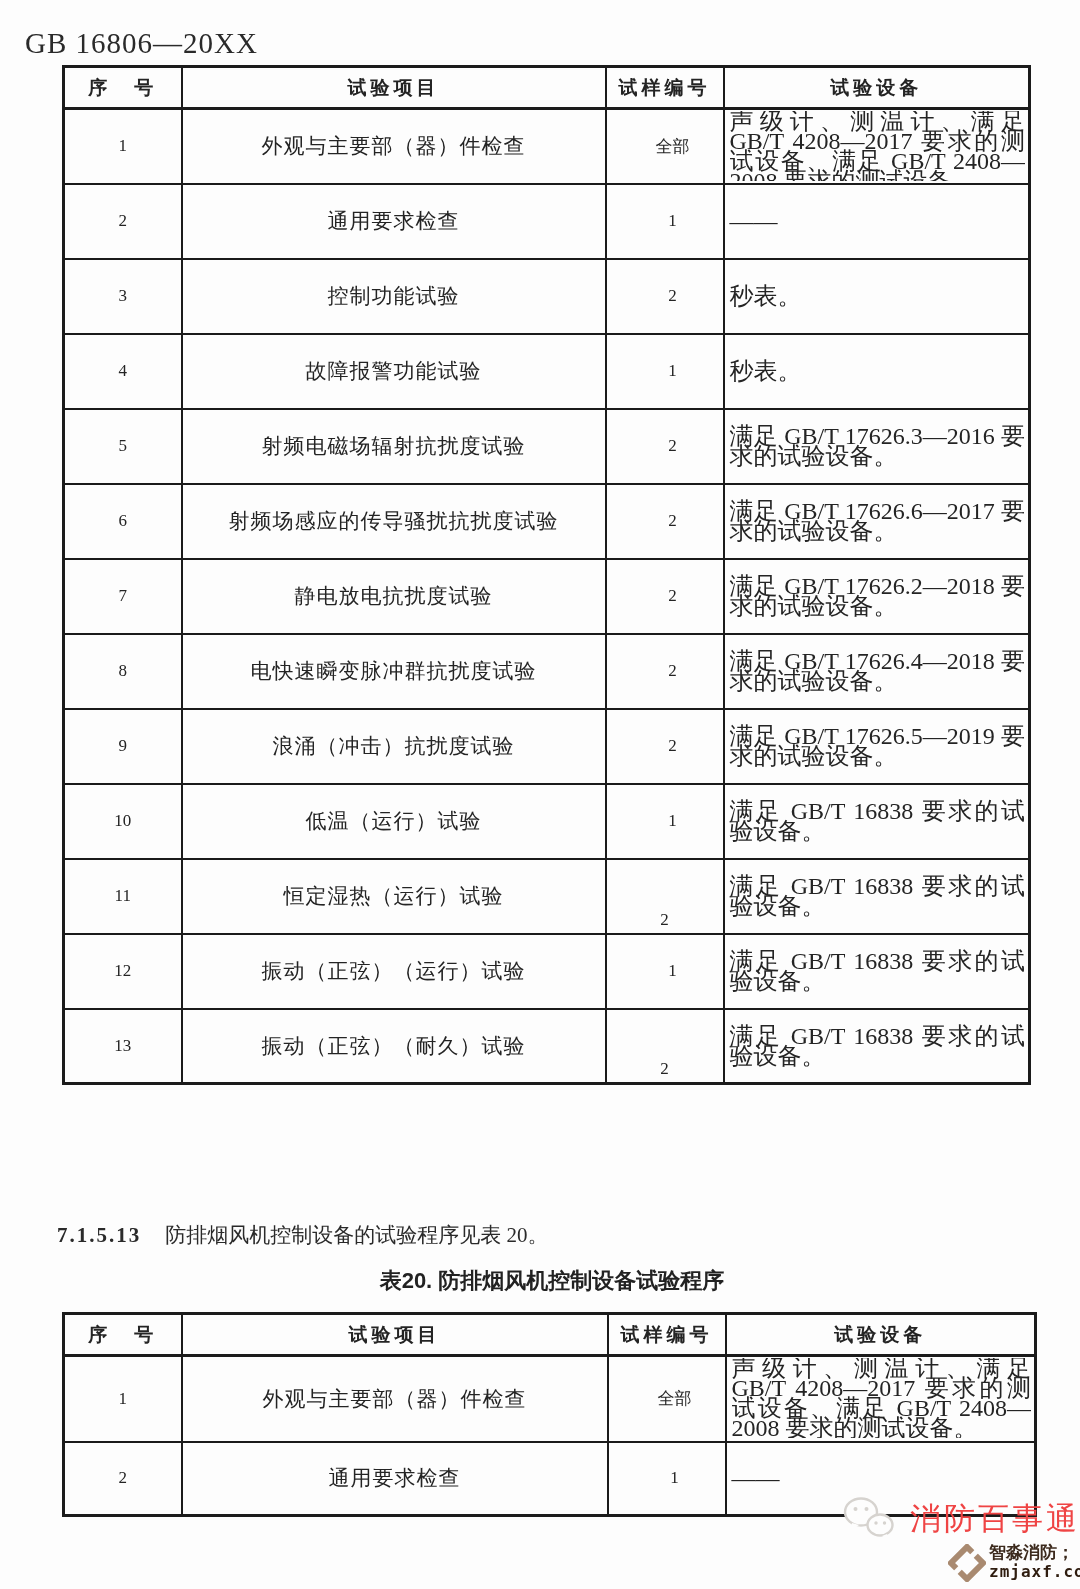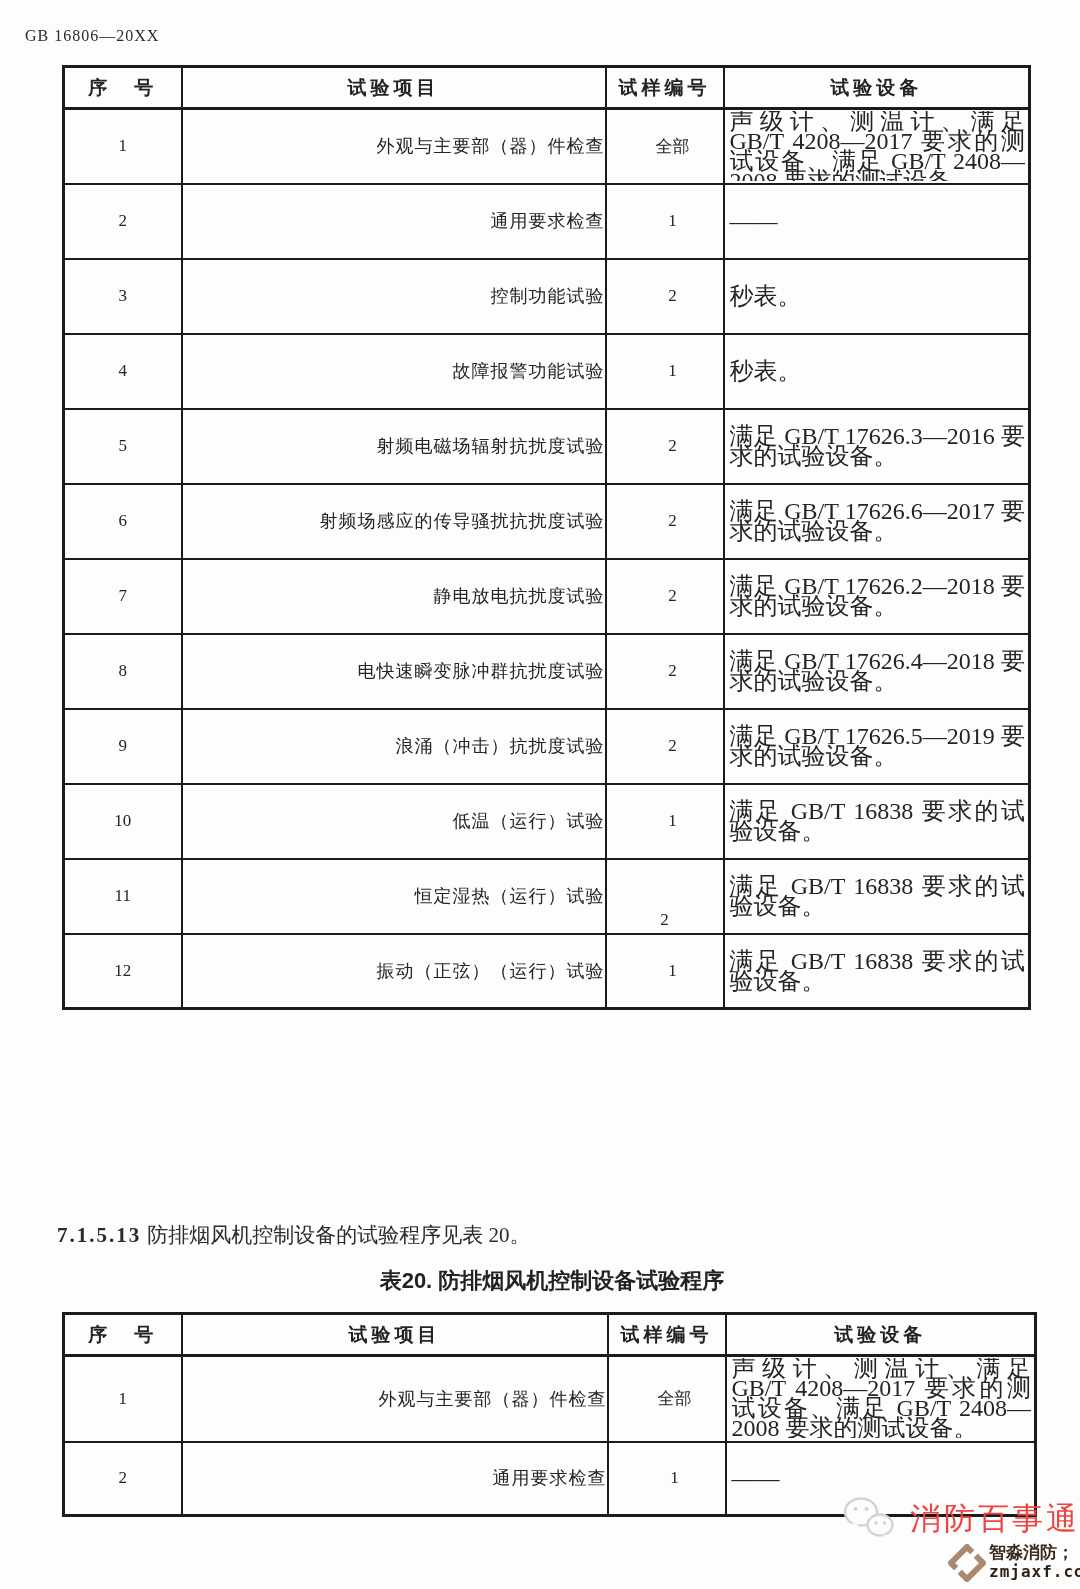--- a/index.html
+++ b/index.html
@@ -5,50 +5,50 @@
   * { margin:0; padding:0; box-sizing:border-box; }
   html,body { background:#ffffff; }
   .page {
     position:relative; width:1080px; height:1589px;
     background:#fdfdfd; overflow:hidden;
     font-family:"Liberation Serif","DejaVu Serif",serif;
     color:#242424;
   }
   .doc-code {
     position:absolute; left:25px; top:27px;
-    font-size:16px; letter-spacing:1px; color:#2a2a2a;
+    font-size:29px; letter-spacing:1px; color:#2a2a2a;
   }
   table.proc {
     position:absolute; left:62px;
     border-collapse:collapse; table-layout:fixed;
     background:#fdfdfd;
     border:3px solid #1b1b1b;
   }
   #table1 { top:65px; width:966px; }
   #table2 { top:1312px; width:972px; }
   table.proc th, table.proc td { border:2px solid #1b1b1b; }
   table.proc th {
     height:42px; font-size:19px; font-weight:bold;
     letter-spacing:4px; text-align:center; vertical-align:middle;
     border-bottom-width:3px; white-space:pre;margin-top:48px;
   }
   #table1 td { height:75px; }
   #table2 tr.trow-0 td { height:86px; }
   #table2 tr.trow-1 td { height:74px; }
   td.c-no, td.c-sample { text-align:center; vertical-align:middle; font-size:17px; }
-  td.c-item { text-align:right; vertical-align:middle; font-size:18px; letter-spacing:1px; }
+  td.c-item { text-align:center; vertical-align:middle; font-size:21px; letter-spacing:1px; }
   td.c-equip { vertical-align:middle; font-size:24px; padding:0 3px 0 5px; }
   td.c-equip.clip-td { vertical-align:top; padding-top:1px; }
   .equip { line-height:20px; text-align:justify; text-justify:inter-character; }
   #table1 .equip.clip { max-height:70px; overflow:hidden; }
   #table2 .equip.clip { max-height:82px; overflow:hidden; }
   td.c-sample { position:relative;padding-left:16px; }
   .sample-low { position:absolute; left:0; right:0; bottom:3px; text-align:center; z-index:2; }
   .para { position:absolute; left:57px; top:1221px; font-size:21px; color:#2a2a2a; }
-  .sec-num { font-weight:bold; letter-spacing:2px; margin-right:6px;text-align:center; }
+  .sec-num { font-weight:bold; letter-spacing:2px; margin-right:24px;text-align:center; }
   .table-title {
     position:absolute; left:12px; top:1266px; width:1080px;
     text-align:center; font-weight:bold; font-size:22px; color:#222;
     font-family:"Liberation Sans","DejaVu Sans",sans-serif;
   }
   .wm {
     position:absolute; left:840px; top:1492px;
     display:flex; align-items:center; z-index:3;
   }
   .wm-text {
@@ -179,20 +179,30 @@
           </td>
         </tr>
         <tr class="trow-11">
           <td class="c-no">12</td>
           <td class="c-item">振动（正弦）（运行）试验</td>
           <td class="c-sample"><span>1</span></td>
           <td class="c-equip">
             <div class="equip">满足 GB/T 16838 要求的试验设备。</div>
           </td>
         </tr>
+        <tr class="trow-12">
+          <td class="c-no">13</td>
+          <td class="c-item">振动（正弦）（耐久）试验</td>
+          <td class="c-sample">
+            <span class="sample-low">2</span>
+          </td>
+          <td class="c-equip">
+            <div class="equip">满足 GB/T 16838 要求的试验设备。</div>
+          </td>
+        </tr>
       </tbody>
   </table>
 
   <div class="para">
     <span class="sec-num">7.1.5.13</span><span class="sec-text">防排烟风机控制设备的试验程序见表 20。</span>
   </div>
 
   <div class="table-title">表20. 防排烟风机控制设备试验程序</div>
 
   <table class="proc" id="table2">

